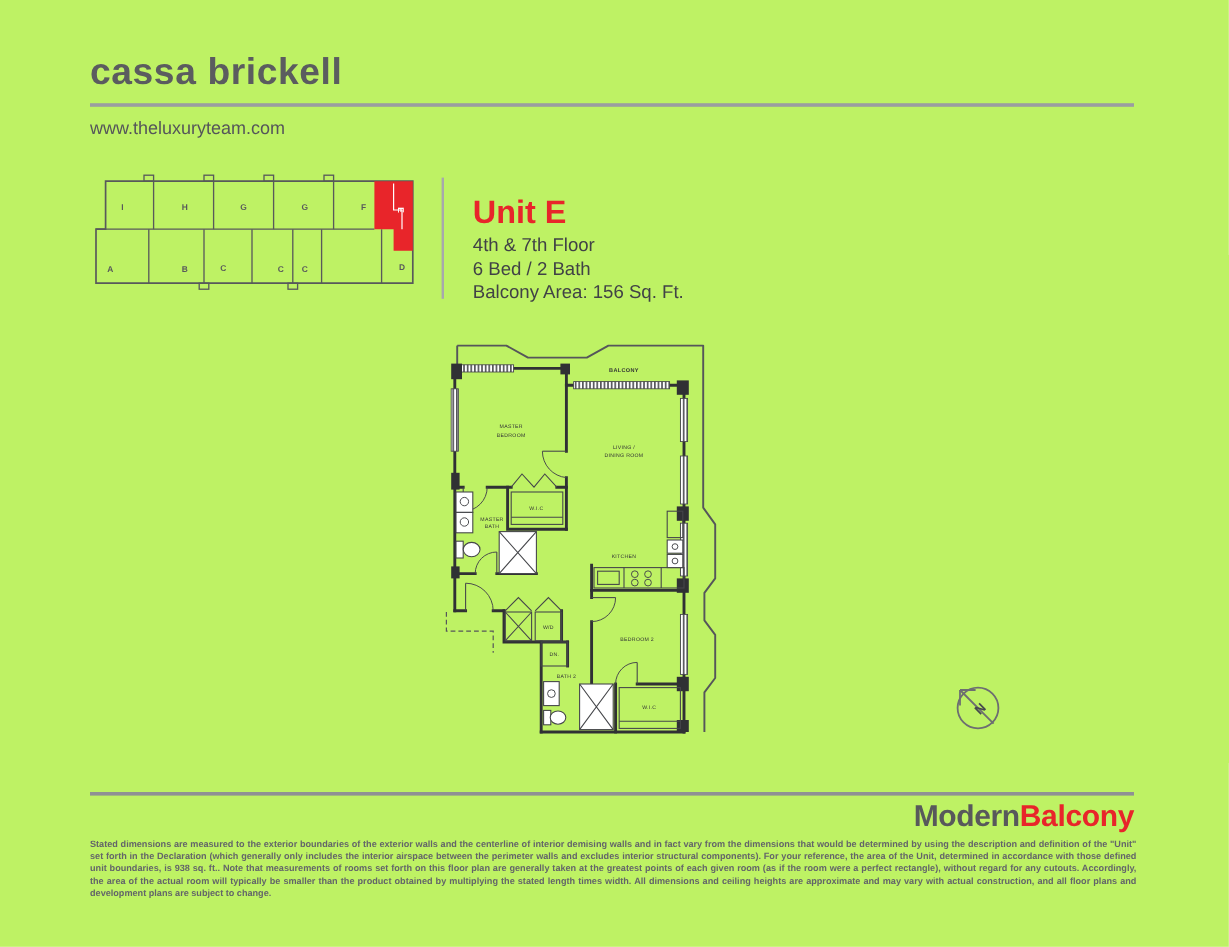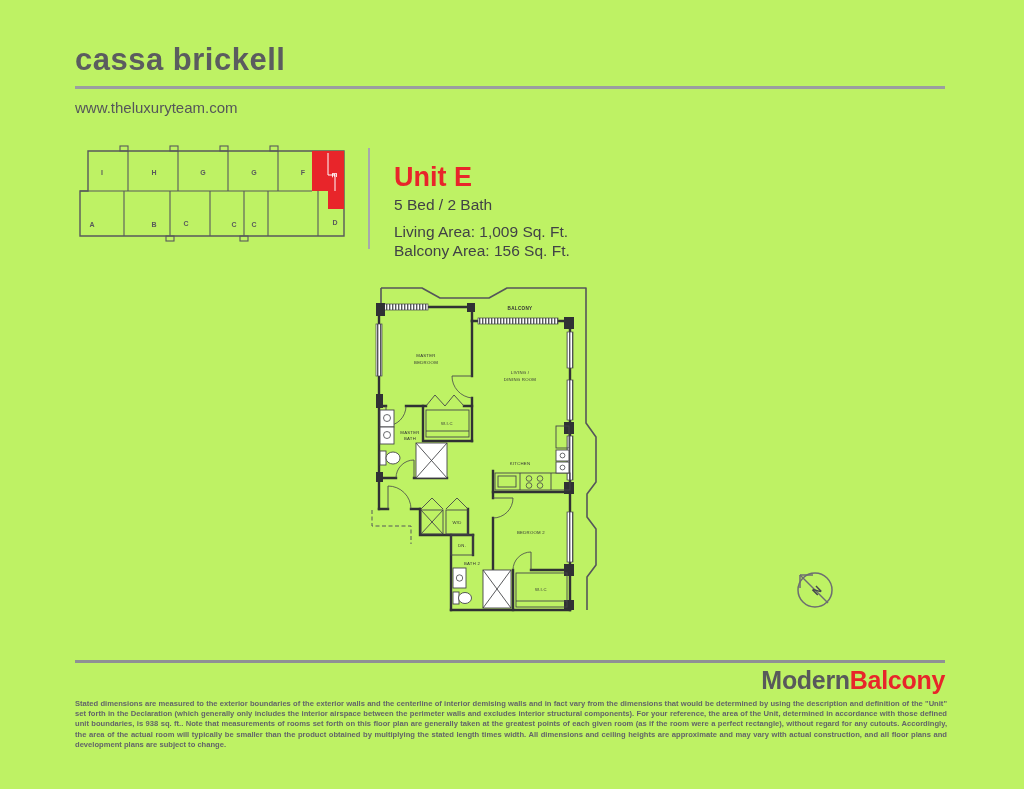--- a/index.html
+++ b/index.html
@@ -72,22 +72,22 @@
     <text class="kp-t" x="110" y="81">C</text>
     <text class="kp-t" x="158" y="82">C</text>
     <text class="kp-t" x="178" y="82">C</text>
     <text class="kp-t" x="259" y="80">D</text>
   </svg>
 
   <div class="abs divider"></div>
 
   <div class="abs unitinfo">
     <div class="unitname">Unit E</div>
-    <div class="uline">5 Bed / 2 Bath</div>
-    <div class="uline uareas">Living Area: 1,009 Sq. Ft.</div>
+    <div class="uline">4th &amp; 7th Floor</div>
+    <div class="uline">6 Bed / 2 Bath</div>
     <div class="uline">Balcony Area: 156 Sq. Ft.</div>
   </div>
 
   <svg class="abs" style="left:368px;top:276px;" width="294" height="348" viewBox="0 0 294 348">
     <defs>
       <pattern id="winp" width="3" height="8" patternUnits="userSpaceOnUse">
         <rect width="3" height="8" fill="#fff"></rect>
           <rect width="1.4" height="8" fill="#55565a"></rect>
       </pattern>
     </defs>

